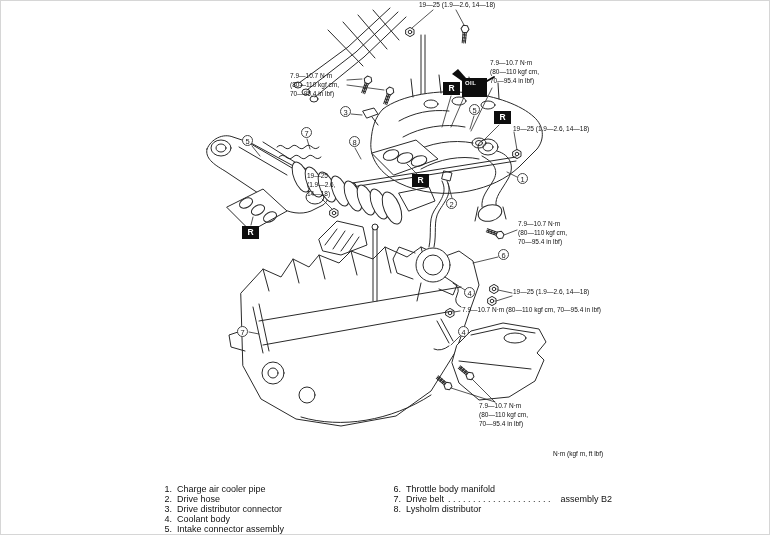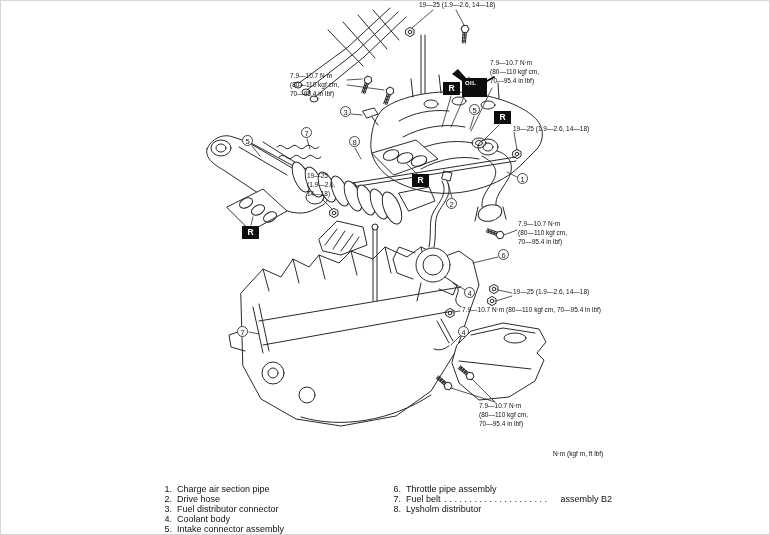--- a/index.html
+++ b/index.html
@@ -256,47 +256,47 @@
   <div class="callout" style="left:468px;top:103px;">5</div>
   <div class="callout" style="left:497px;top:248px;">6</div>
   <div class="callout" style="left:300px;top:126px;">7</div>
   <div class="callout" style="left:236px;top:325px;">7</div>
   <div class="callout" style="left:348px;top:135px;">8</div>
 
   <div class="legend" style="left:0;top:483px;width:770px;height:52px;position:absolute;">
     <div class="legend-col" style="left:158px;width:225px;">
       <div class="legend-row">
           <span class="legend-num">1.</span>
-          <span>Charge air section pipe</span>
+          <span>Charge air cooler pipe</span>
         </div>
       <div class="legend-row">
           <span class="legend-num">2.</span>
           <span>Drive hose</span>
         </div>
       <div class="legend-row">
           <span class="legend-num">3.</span>
-          <span>Fuel distributor connector</span>
+          <span>Drive distributor connector</span>
         </div>
       <div class="legend-row">
           <span class="legend-num">4.</span>
           <span>Coolant body</span>
         </div>
       <div class="legend-row">
           <span class="legend-num">5.</span>
           <span>Intake connector assembly</span>
         </div>
     </div>
     <div class="legend-col col-right" style="left:387px;">
       <div class="legend-row">
           <span class="legend-num">6.</span>
-          <span>Throttle pipe assembly</span>
+          <span>Throttle body manifold</span>
         </div>
       <div class="legend-row">
           <span class="legend-num">7.</span>
-          <span>Fuel belt</span>
+          <span>Drive belt</span>
           <span class="legend-dots">. . . . . . . . . . . . . . . . . . . . .</span>
           <span class="legend-sec">assembly B2</span>
         </div>
       <div class="legend-row">
           <span class="legend-num">8.</span>
           <span>Lysholm distributor</span>
         </div>
     </div>
   </div>
 

